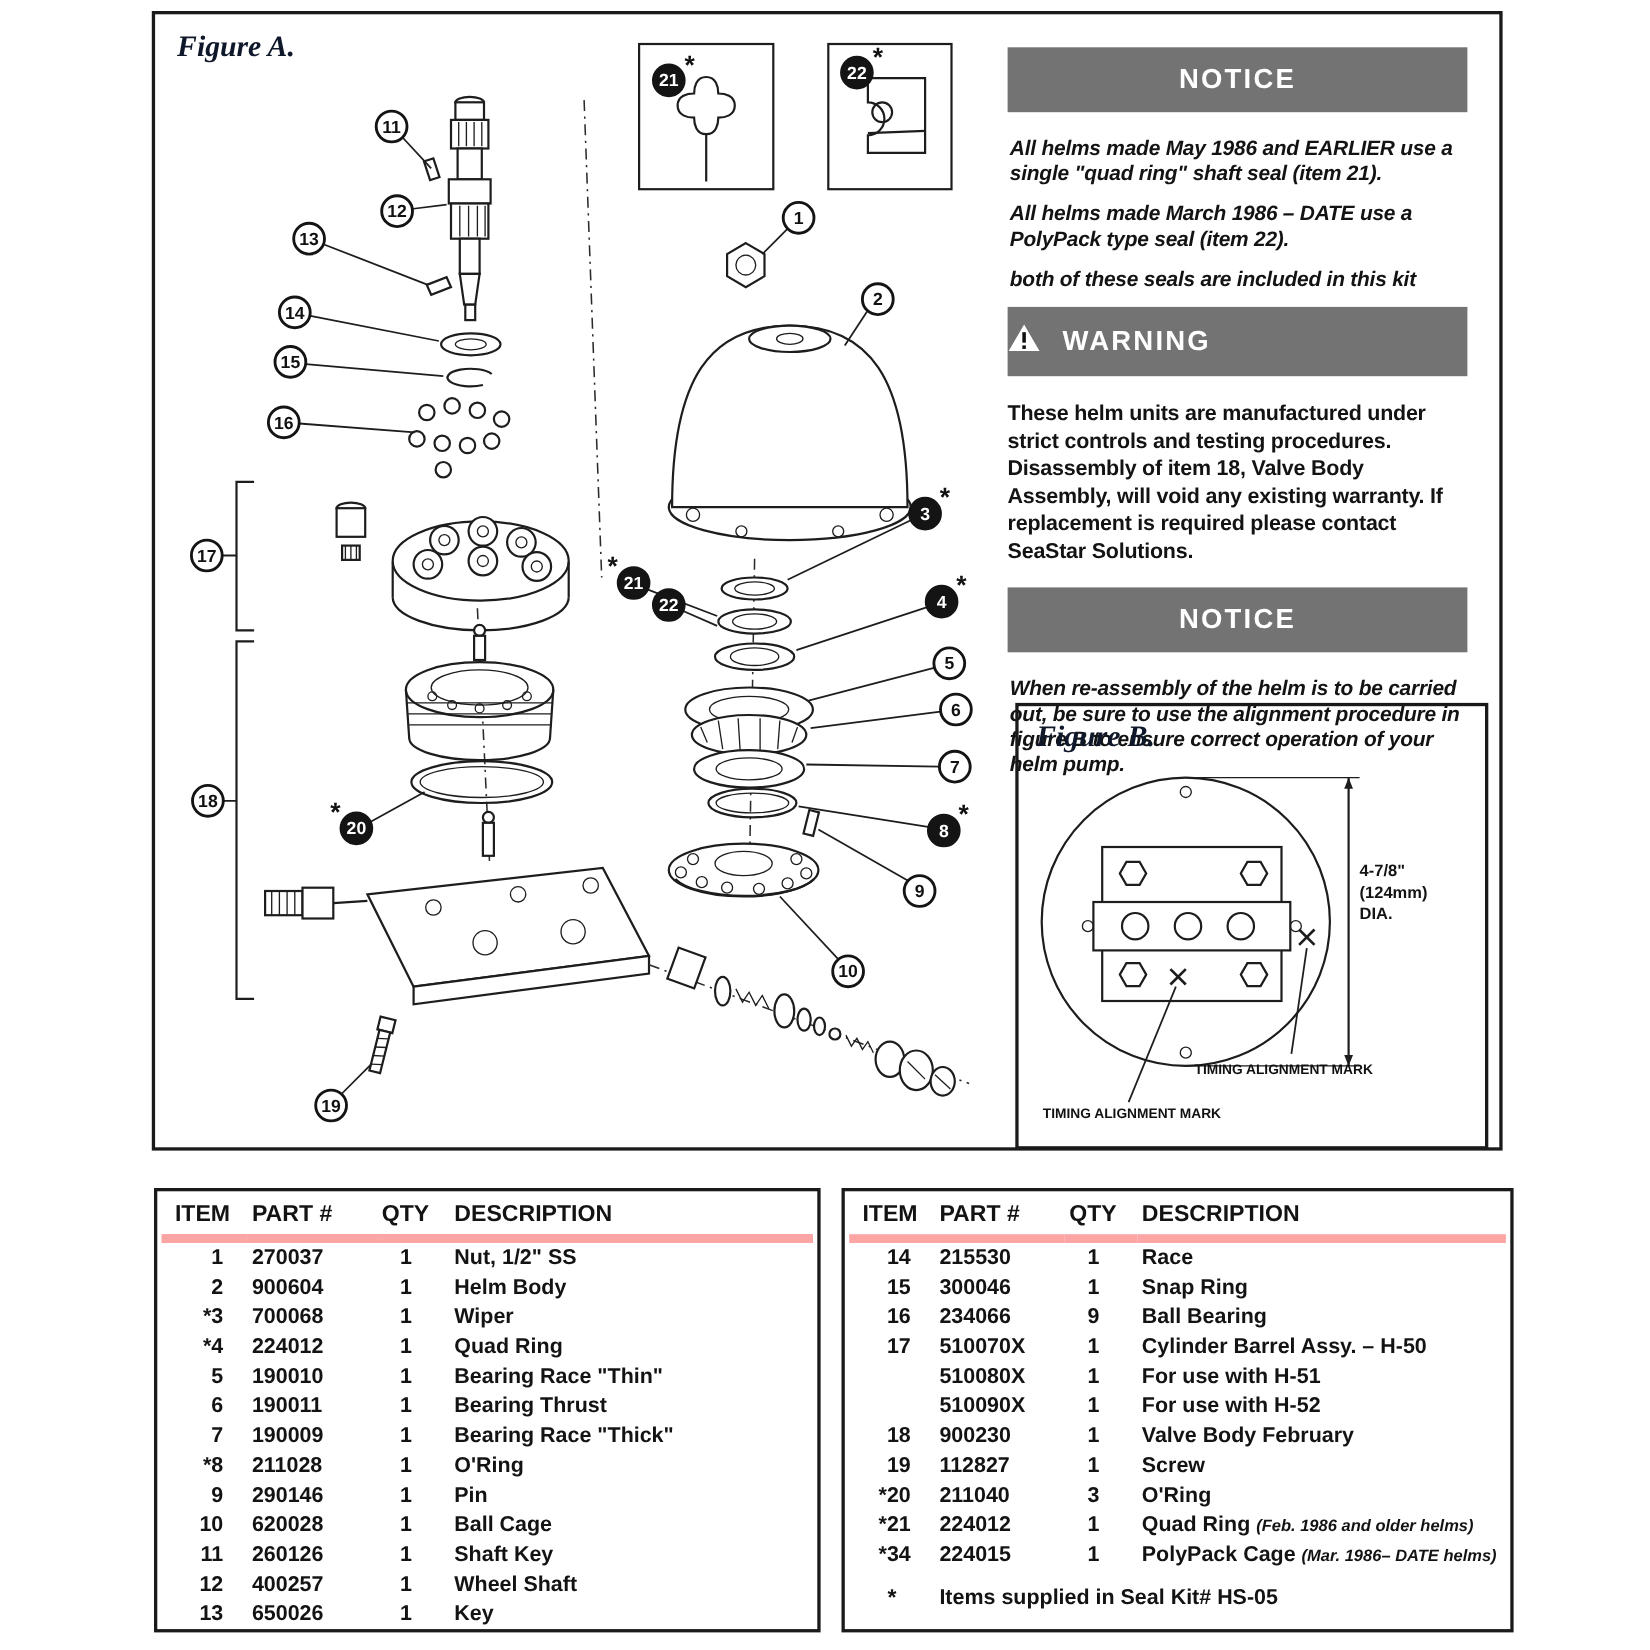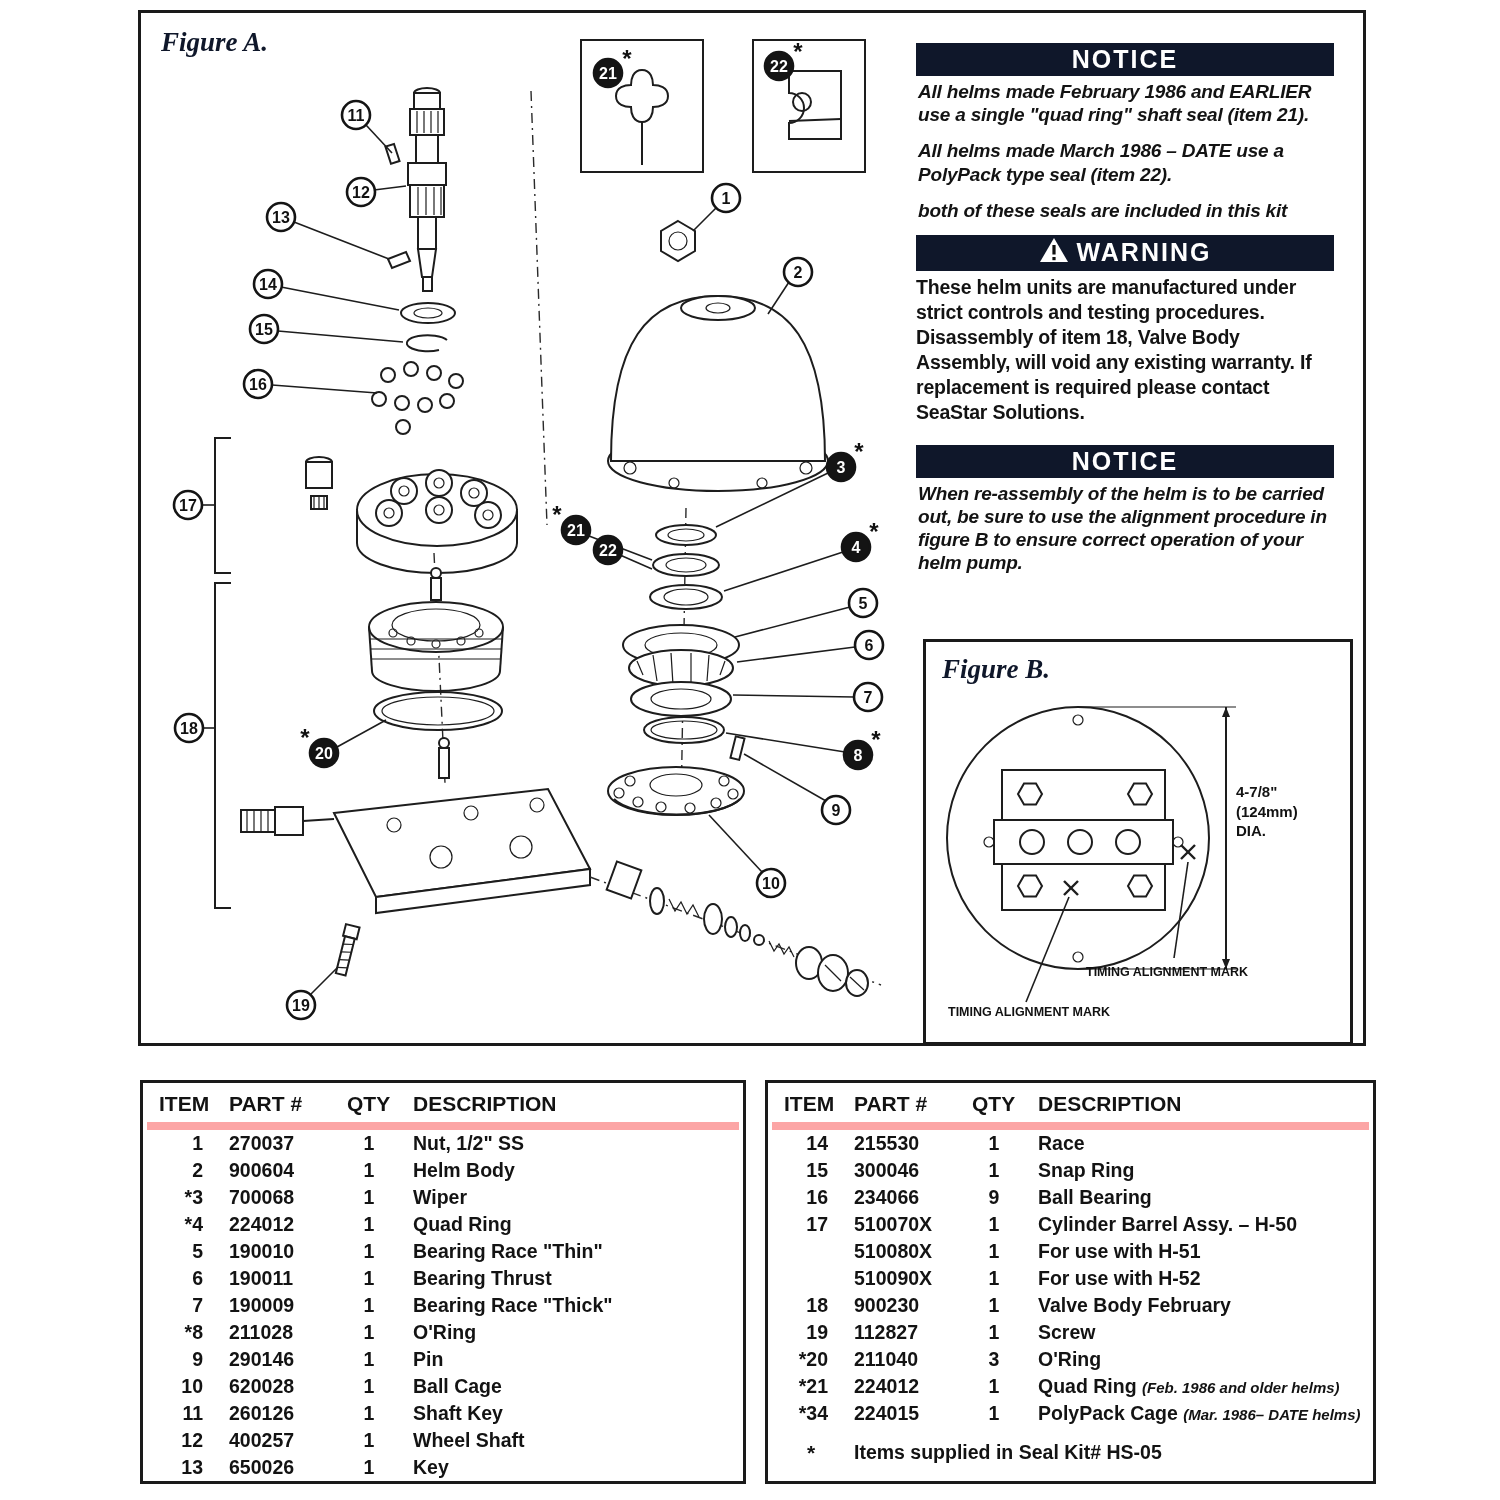--- a/index.html
+++ b/index.html
@@ -21,23 +21,23 @@
   .callout circle{fill:#fff;stroke:#141414;stroke-width:2.6}
   .callout.filled circle{fill:#141414}
   .callout text{font-family:"Liberation Sans",sans-serif;font-size:16px;font-weight:700;fill:#111;text-anchor:middle}
   .callout.filled text{fill:#fff}
   .callout text.star{fill:#111;font-size:24px}
   .xmark line{stroke:#1d1d1d;stroke-width:2.4}
   .figb-text{font-family:"Liberation Sans",sans-serif;font-weight:700;font-size:12.5px;fill:#111}
 
   
   .right-col{position:absolute;left:775px;top:30px;width:418px}
-  .bar{background:#0f172a;color:#fff;text-align:center;font-weight:700;font-size:25px;
-       letter-spacing:2px;padding:2px 0;margin-bottom:4px}
-  .warn-bar{display:flex;align-items:center;justify-content:center;gap:8px}
+  .bar{background:#737373;color:#fff;text-align:center;font-weight:700;font-size:25px;
+       letter-spacing:2px;padding:15px 0;margin-bottom:22px}
+  .warn-bar{display:flex;align-items:center;justify-content:flex-start;gap:20px}
   .notice-text p, p.notice-single{font-style:italic;font-weight:700;font-size:19px;line-height:1.22;
        letter-spacing:-0.2px;margin:0 0 13px 2px}
   p.warning-text{font-weight:700;font-size:19.5px;line-height:1.28;margin:2px 0 20px;letter-spacing:-0.2px}
   section{display:block}
 
   
   .figb-box{position:absolute;left:782px;top:626px;width:424px;height:400px;border:3px solid #1a1a1a}
   .figb-label-pos{position:absolute;left:16px;top:12px}
   .figb-dim{position:absolute;left:310px;top:140px;width:106px;font-weight:700;font-size:15px;
        line-height:1.3;white-space:pre-line}
@@ -385,21 +385,21 @@
   </svg>
 
   <div class="fig-label fig-a-label">Figure A.</div>
 
   <div class="right-col">
     <section>
       <div class="bar">
         <span>NOTICE</span>
       </div>
       <div class="notice-text">
-        <p>All helms made February 1986 and EARLIER use a single "quad ring" shaft seal (item 21).</p>
+        <p>All helms made May 1986 and EARLIER use a single "quad ring" shaft seal (item 21).</p>
         <p>All helms made March 1986 – DATE use a PolyPack type seal (item 22).</p>
         <p>both of these seals are included in this kit</p>
       </div>
     </section>
 
     <section>
       <div class="bar warn-bar">
         <span class="warn-icon">
           <svg width="30" height="26" viewBox="0 0 30 26">
               <polygon points="15,1 29,25 1,25" fill="#fff"></polygon>

